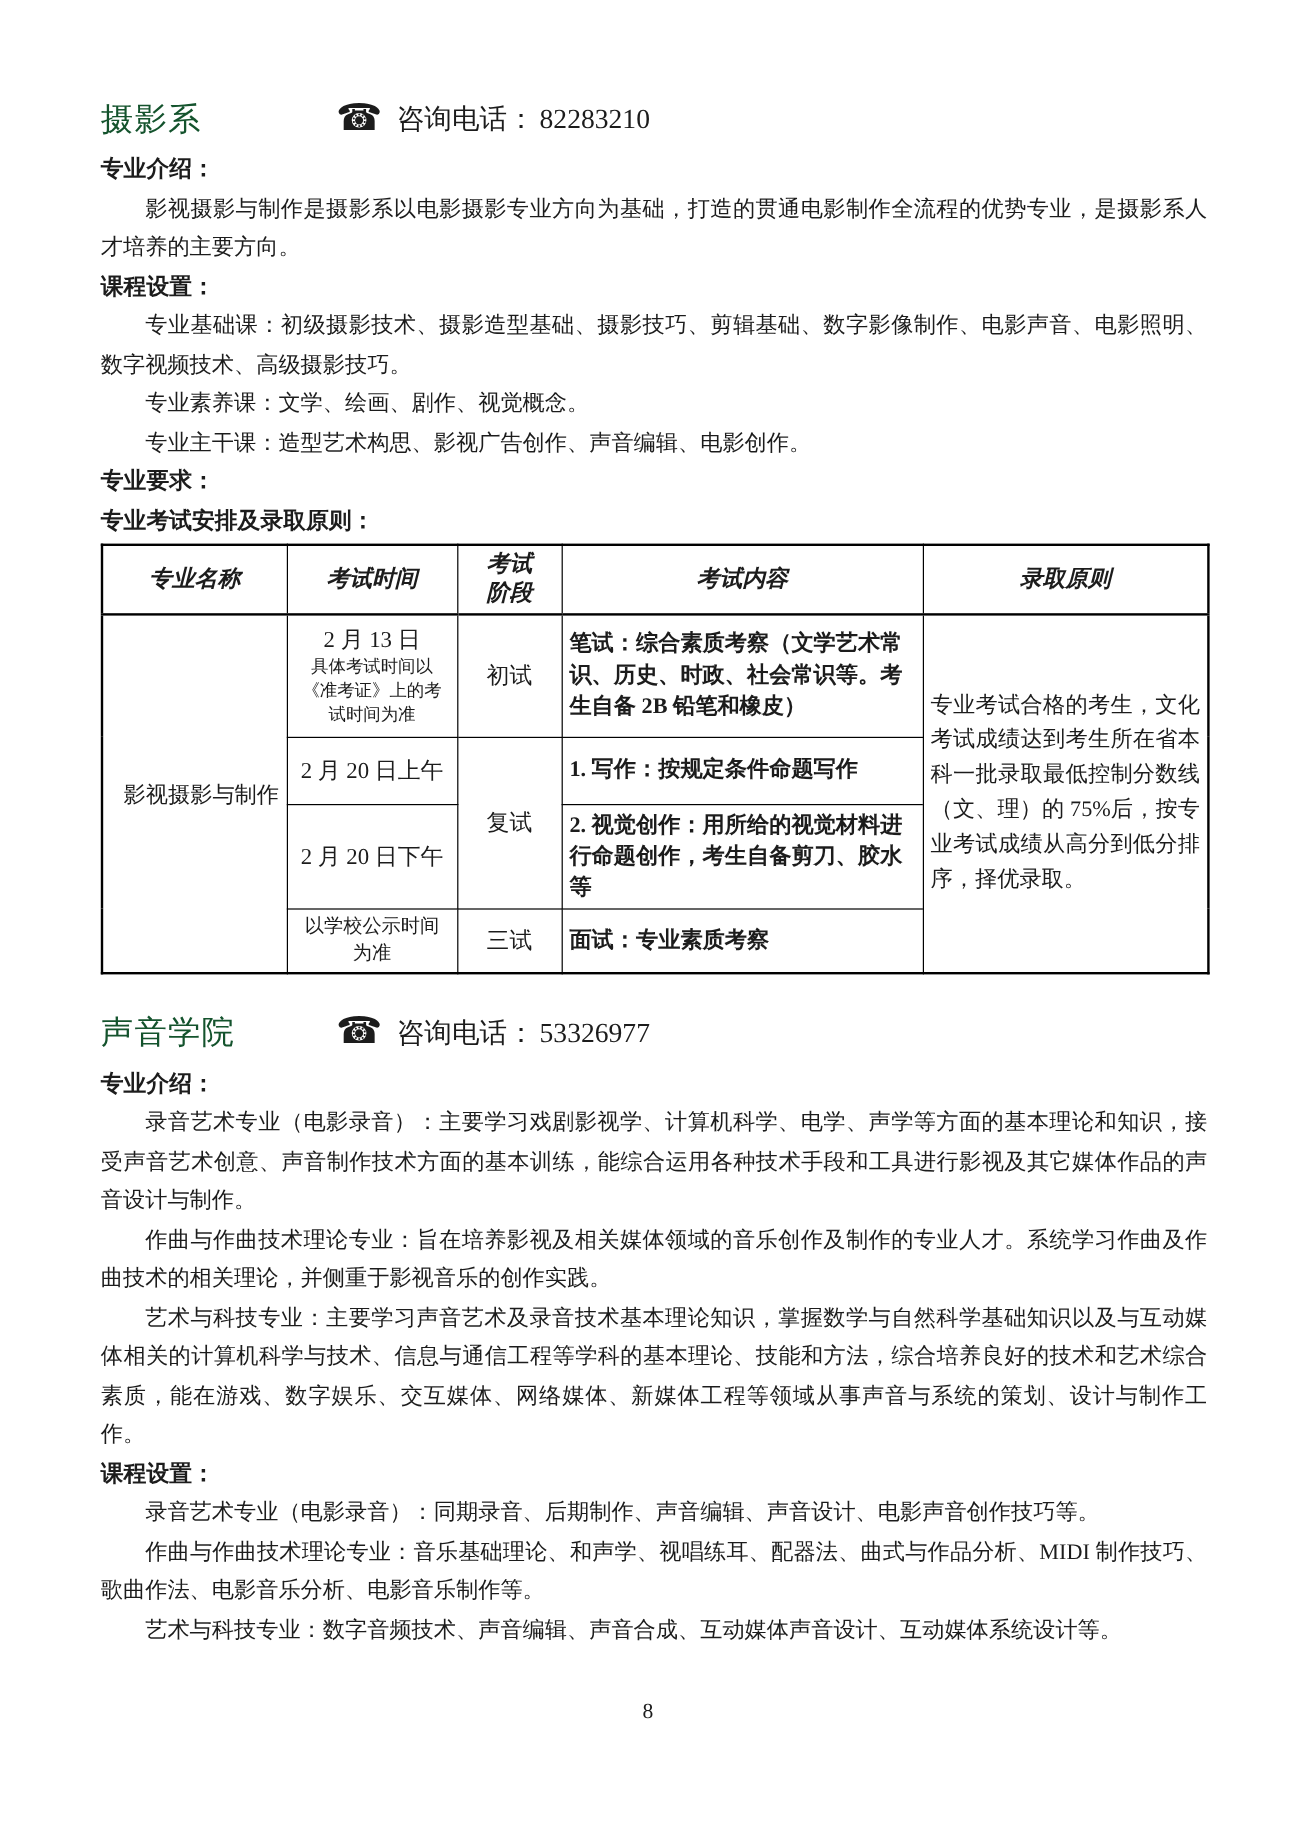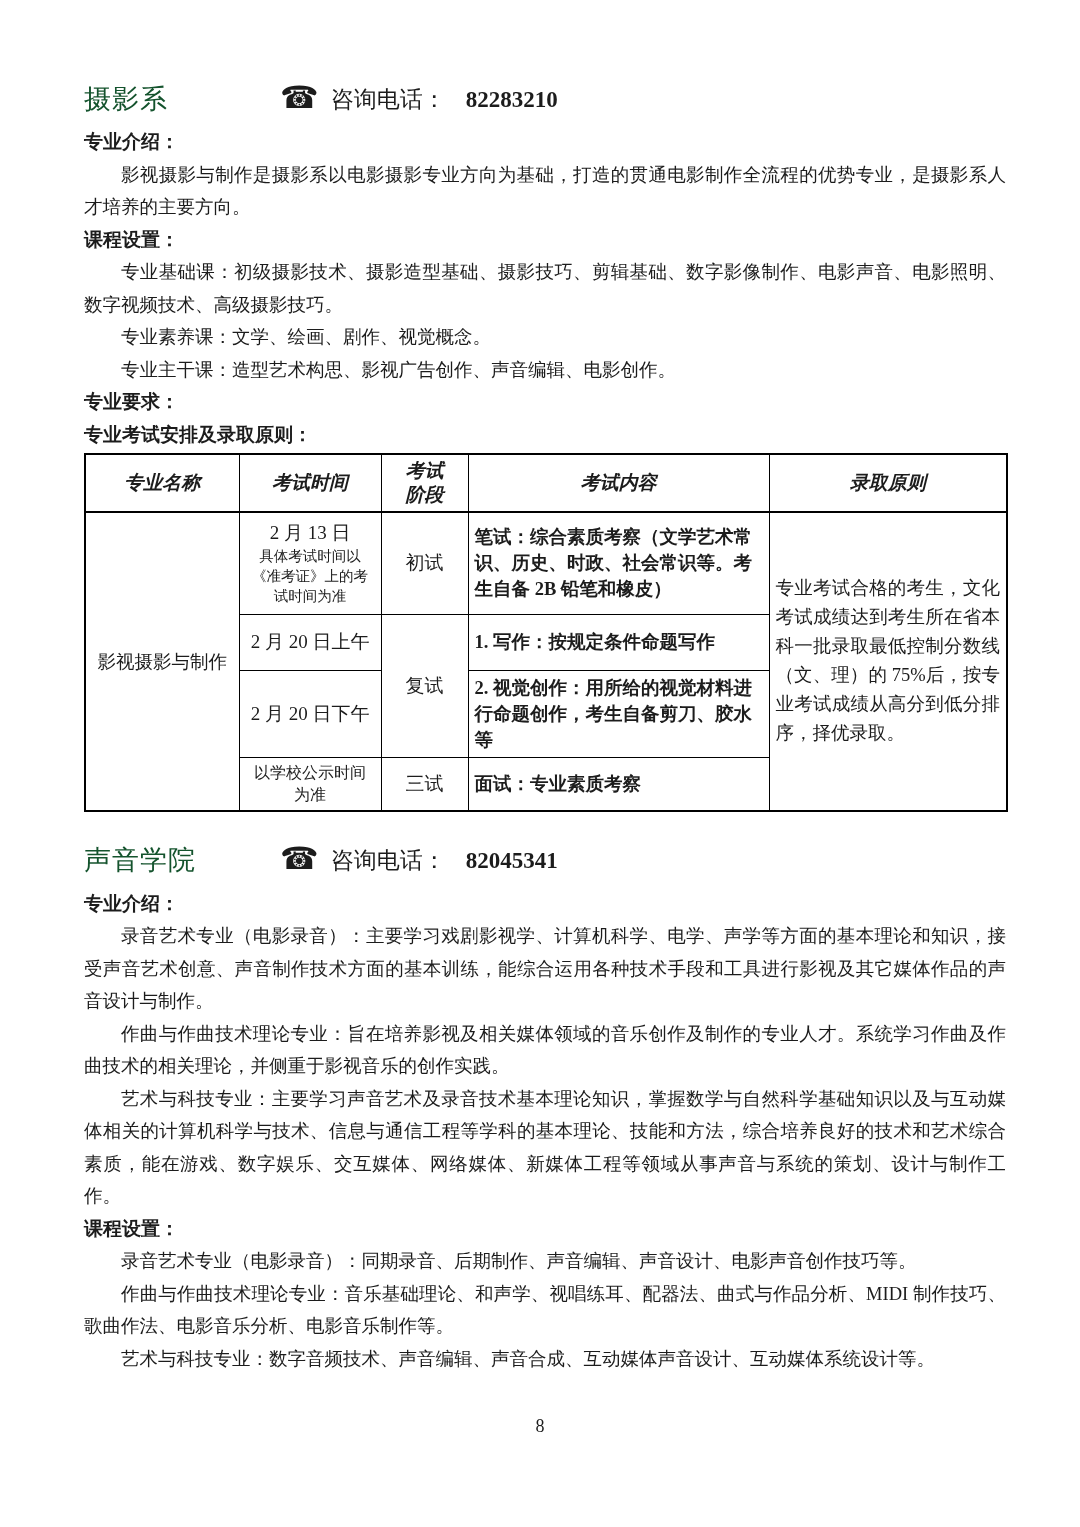--- a/index.html
+++ b/index.html
@@ -9,37 +9,37 @@
     font-family:"Liberation Serif", serif; color:#1c1c1c;
   }
   .content { padding:80px 74px 0 84px; }
 
   
   .section-header { display:flex; align-items:center; margin:0 0 8px 0; height:38px; }
   .title-slot { width:196px; flex:0 0 196px; }
   .section-title { font-size:27px; line-height:1.2; color:#14532d; letter-spacing:1px; }
   .phone-icon { font-size:31px; line-height:1; margin-right:12px; position:relative; top:-2px; }
   .phone-line { font-size:23px; }
-  .phone-number { margin-left:20px;font-weight:bold; }
+  .phone-number { margin-left:4px; }
 
   
   .label { font-size:19px; line-height:32.5px; font-weight:700; margin:0; }
   .para  { font-size:18.5px; line-height:32.5px; margin:0; text-indent:2em; text-align:justify; }
 
   
   table.exam { border-collapse:collapse; width:922px; margin:2px 0 0 0; table-layout:fixed;
                border:2px solid #000; }
   table.exam th, table.exam td { border:1px solid #000; padding:4px 6px; vertical-align:middle; }
   table.exam thead tr { height:48px;font-style:italic; }
   table.exam th { font-size:19px; font-weight:700; text-align:center; line-height:24px;
                   border-bottom:2px solid #000; }
   .th-narrow { display:inline-block; width:2.2em; line-height:24px; }
   col.c-major{width:154px} col.c-time{width:142px} col.c-stage{width:87px}
   col.c-content{width:301px} col.c-principle{width:238px}
-  td.major { text-align:center; font-size:18.5px; }
+  td.major { text-align:right; font-size:18.5px; }
   td.time  { text-align:center; font-size:19px; }
   .time-note { font-size:14.5px; line-height:20px; display:inline-block; max-width:8.2em; }
   .time-note-only { font-size:16px; line-height:22px; display:inline-block; max-width:7em; }
   td.stage { text-align:center; font-size:19px; }
   td.content { font-size:18.5px; line-height:26px; text-align:left; padding:6px 9px;font-weight:bold; }
   td.principle { font-size:18.5px; line-height:29px; text-align:justify; padding:6px 9px; }
   tr.r1{height:102px} tr.r2{height:56px} tr.r3{height:74px} tr.r4{height:44px}
 
   .section-gap { height:30px; }
   .page-number { position:absolute; left:0; right:0; top:1416px; text-align:center; font-size:18px; }
@@ -124,21 +124,21 @@
 
   <div class="section-gap"></div>
 
   <section>
     <div class="section-header">
       <div class="title-slot">
         <span class="section-title">声音学院</span>
       </div>
       <span class="phone-icon">☎</span>
       <span class="phone-line">
-        <span>咨询电话：</span><span class="phone-number">82045341</span>
+        <span>咨询电话：</span><span class="phone-number">53326977</span>
       </span>
     </div>
 
     <p class="label">专业介绍：</p>
     <p class="para">录音艺术专业（电影录音）：主要学习戏剧影视学、计算机科学、电学、声学等方面的基本理论和知识，接受声音艺术创意、声音制作技术方面的基本训练，能综合运用各种技术手段和工具进行影视及其它媒体作品的声音设计与制作。</p>
     <p class="para">作曲与作曲技术理论专业：旨在培养影视及相关媒体领域的音乐创作及制作的专业人才。系统学习作曲及作曲技术的相关理论，并侧重于影视音乐的创作实践。</p>
     <p class="para">艺术与科技专业：主要学习声音艺术及录音技术基本理论知识，掌握数学与自然科学基础知识以及与互动媒体相关的计算机科学与技术、信息与通信工程等学科的基本理论、技能和方法，综合培养良好的技术和艺术综合素质，能在游戏、数字娱乐、交互媒体、网络媒体、新媒体工程等领域从事声音与系统的策划、设计与制作工作。</p>
 
     <p class="label">课程设置：</p>
     <p class="para">录音艺术专业（电影录音）：同期录音、后期制作、声音编辑、声音设计、电影声音创作技巧等。</p>

